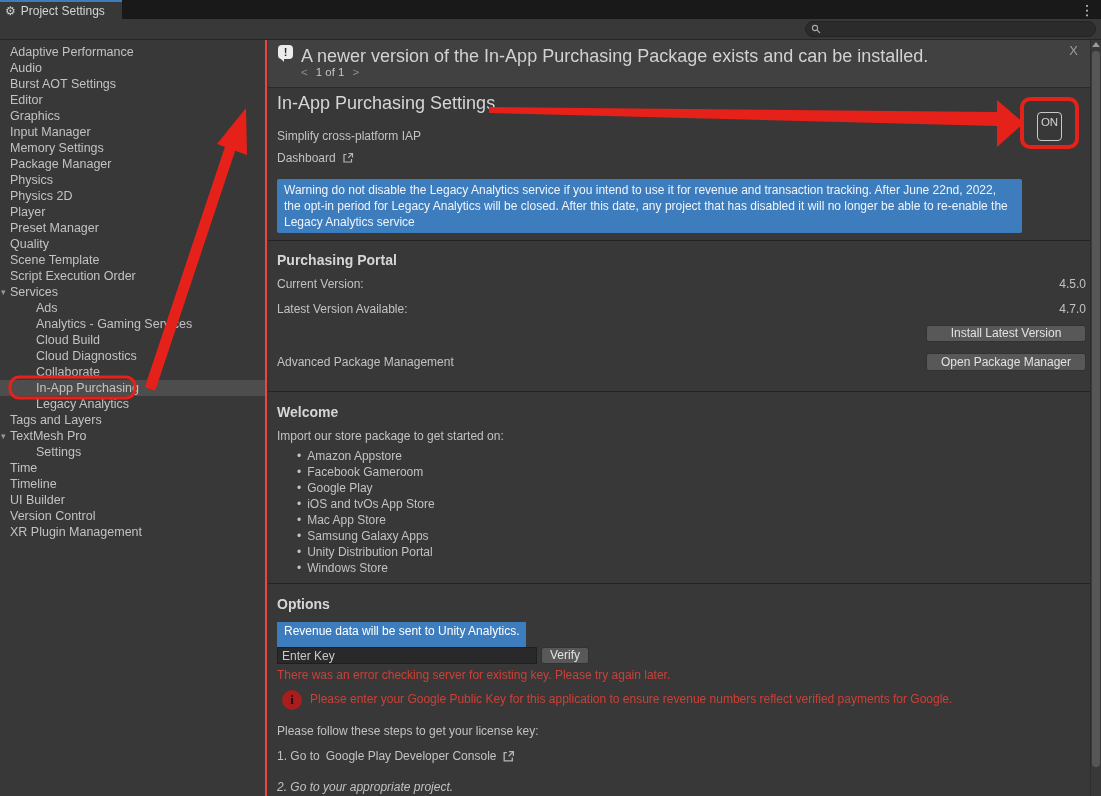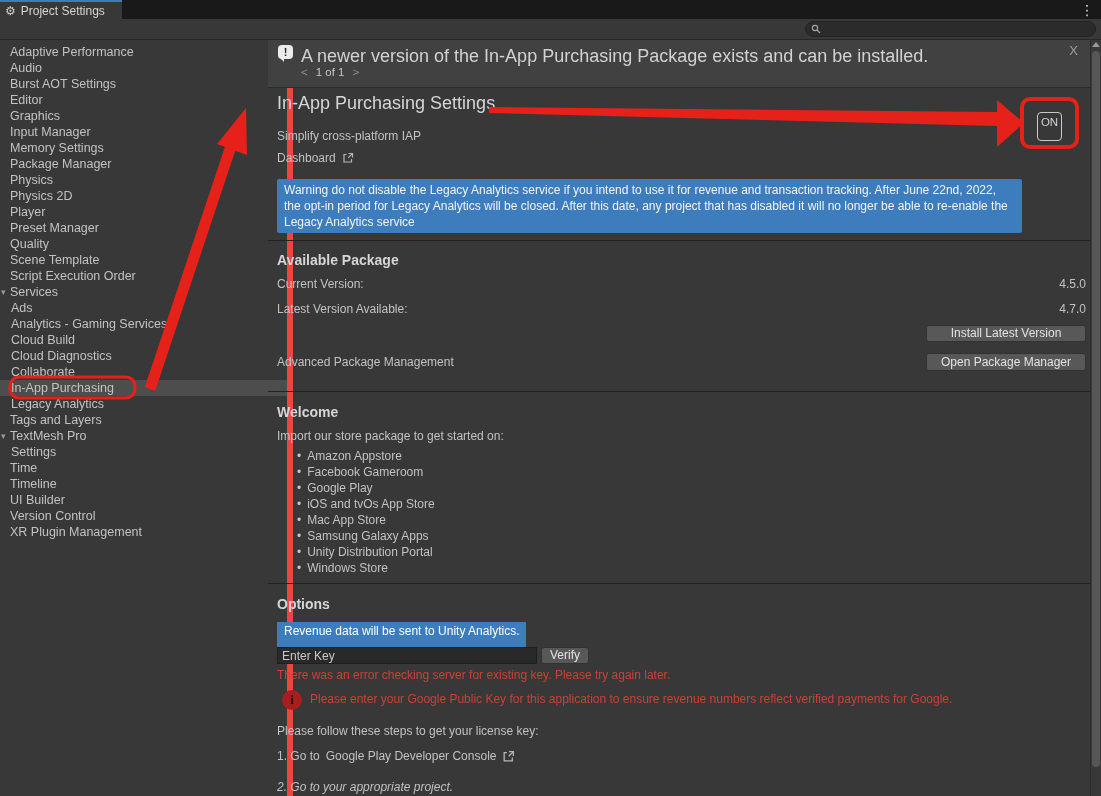--- a/index.html
+++ b/index.html
@@ -21,25 +21,25 @@
   
   #toolbar { position:absolute; left:0; top:19px; width:1101px; height:21px; background:#383838;
              border-bottom:1px solid #262626; }
   #searchbox { position:absolute; right:5px; top:2px; width:291px; height:16px; background:#2b2b2b;
                border:1px solid #232323; border-radius:8px; display:flex; align-items:center;
                padding-left:5px; gap:4px; }
   #searchbox input { background:transparent; border:none; outline:none; color:#cccccc;
                      font-size:11px; width:250px; font-family:"Liberation Sans",sans-serif; }
 
   
-  #sidebar { position:absolute; left:0; top:40px; width:293px; height:756px; padding-top:4px;
-             border-right:6px solid #ef4444; }
+  #sidebar { position:absolute; left:0; top:40px; width:267px; height:756px; padding-top:4px;
+             border-right:2px solid #ef4444; }
   .side-item { height:16px; line-height:16px; font-size:12.5px; padding-left:10px;
                color:#c2c2c2; position:relative; white-space:nowrap; cursor:default; }
-  .side-item.indent { padding-left:11px; }
+  .side-item.indent { padding-left:36px; }
   .side-item.selected { background:var(--sel); }
   .side-item .tri { display:none; position:absolute; left:1px; top:0; font-size:9px; color:#999999; }
   .side-item.group .tri { display:inline; }
 
   
   #banner { position:absolute; left:268px; top:40px; width:822px; height:48px;
             background:var(--banner); border-bottom:1px solid #2a2a2a; }
   #banner-icon { position:absolute; left:10px; top:5px; width:15px; height:14px; background:#ececec;
                  border-radius:4px; color:#2b2b2b; font-size:11px; font-weight:bold;
                  text-align:center; line-height:14px; }
@@ -302,21 +302,21 @@
     <path d="M4.5 2.5H2v7.5h7.5V7" fill="none" stroke="#b6b6b6" stroke-width="1.2"></path>
     <path d="M6.5 1.5h4v4" fill="none" stroke="#b6b6b6" stroke-width="1.2"></path>
     <path d="M10.3 1.7L6.2 5.8" stroke="#b6b6b6" stroke-width="1.2"></path>
   </svg>
 </div>
 <div id="on-btn">ON</div>
 <div id="warnbox">Warning do not disable the Legacy Analytics service if you intend to use it for revenue and transaction tracking. After June 22nd, 2022, the opt-in period for Legacy Analytics will be closed. After this date, any project that has disabled it will no longer be able to re-enable the Legacy Analytics service</div>
 
 <div class="hr" style="top:240px"></div>
 
-<div class="sec-title" style="top:252px">Available Package</div>
+<div class="sec-title" style="top:252px">Purchasing Portal</div>
 <div class="lbl" style="top:277px">Current Version:</div>
 <div class="val" style="top:277px">4.5.0</div>
 <div class="lbl" style="top:302px">Latest Version Available:</div>
 <div class="val" style="top:302px">4.7.0</div>
 <div class="btn" id="install-btn">Install Latest Version</div>
 <div class="lbl" style="top:355px">Advanced Package Management</div>
 <div class="btn" id="opm-btn">Open Package Manager</div>
 
 <div class="hr" style="top:391px"></div>
 

